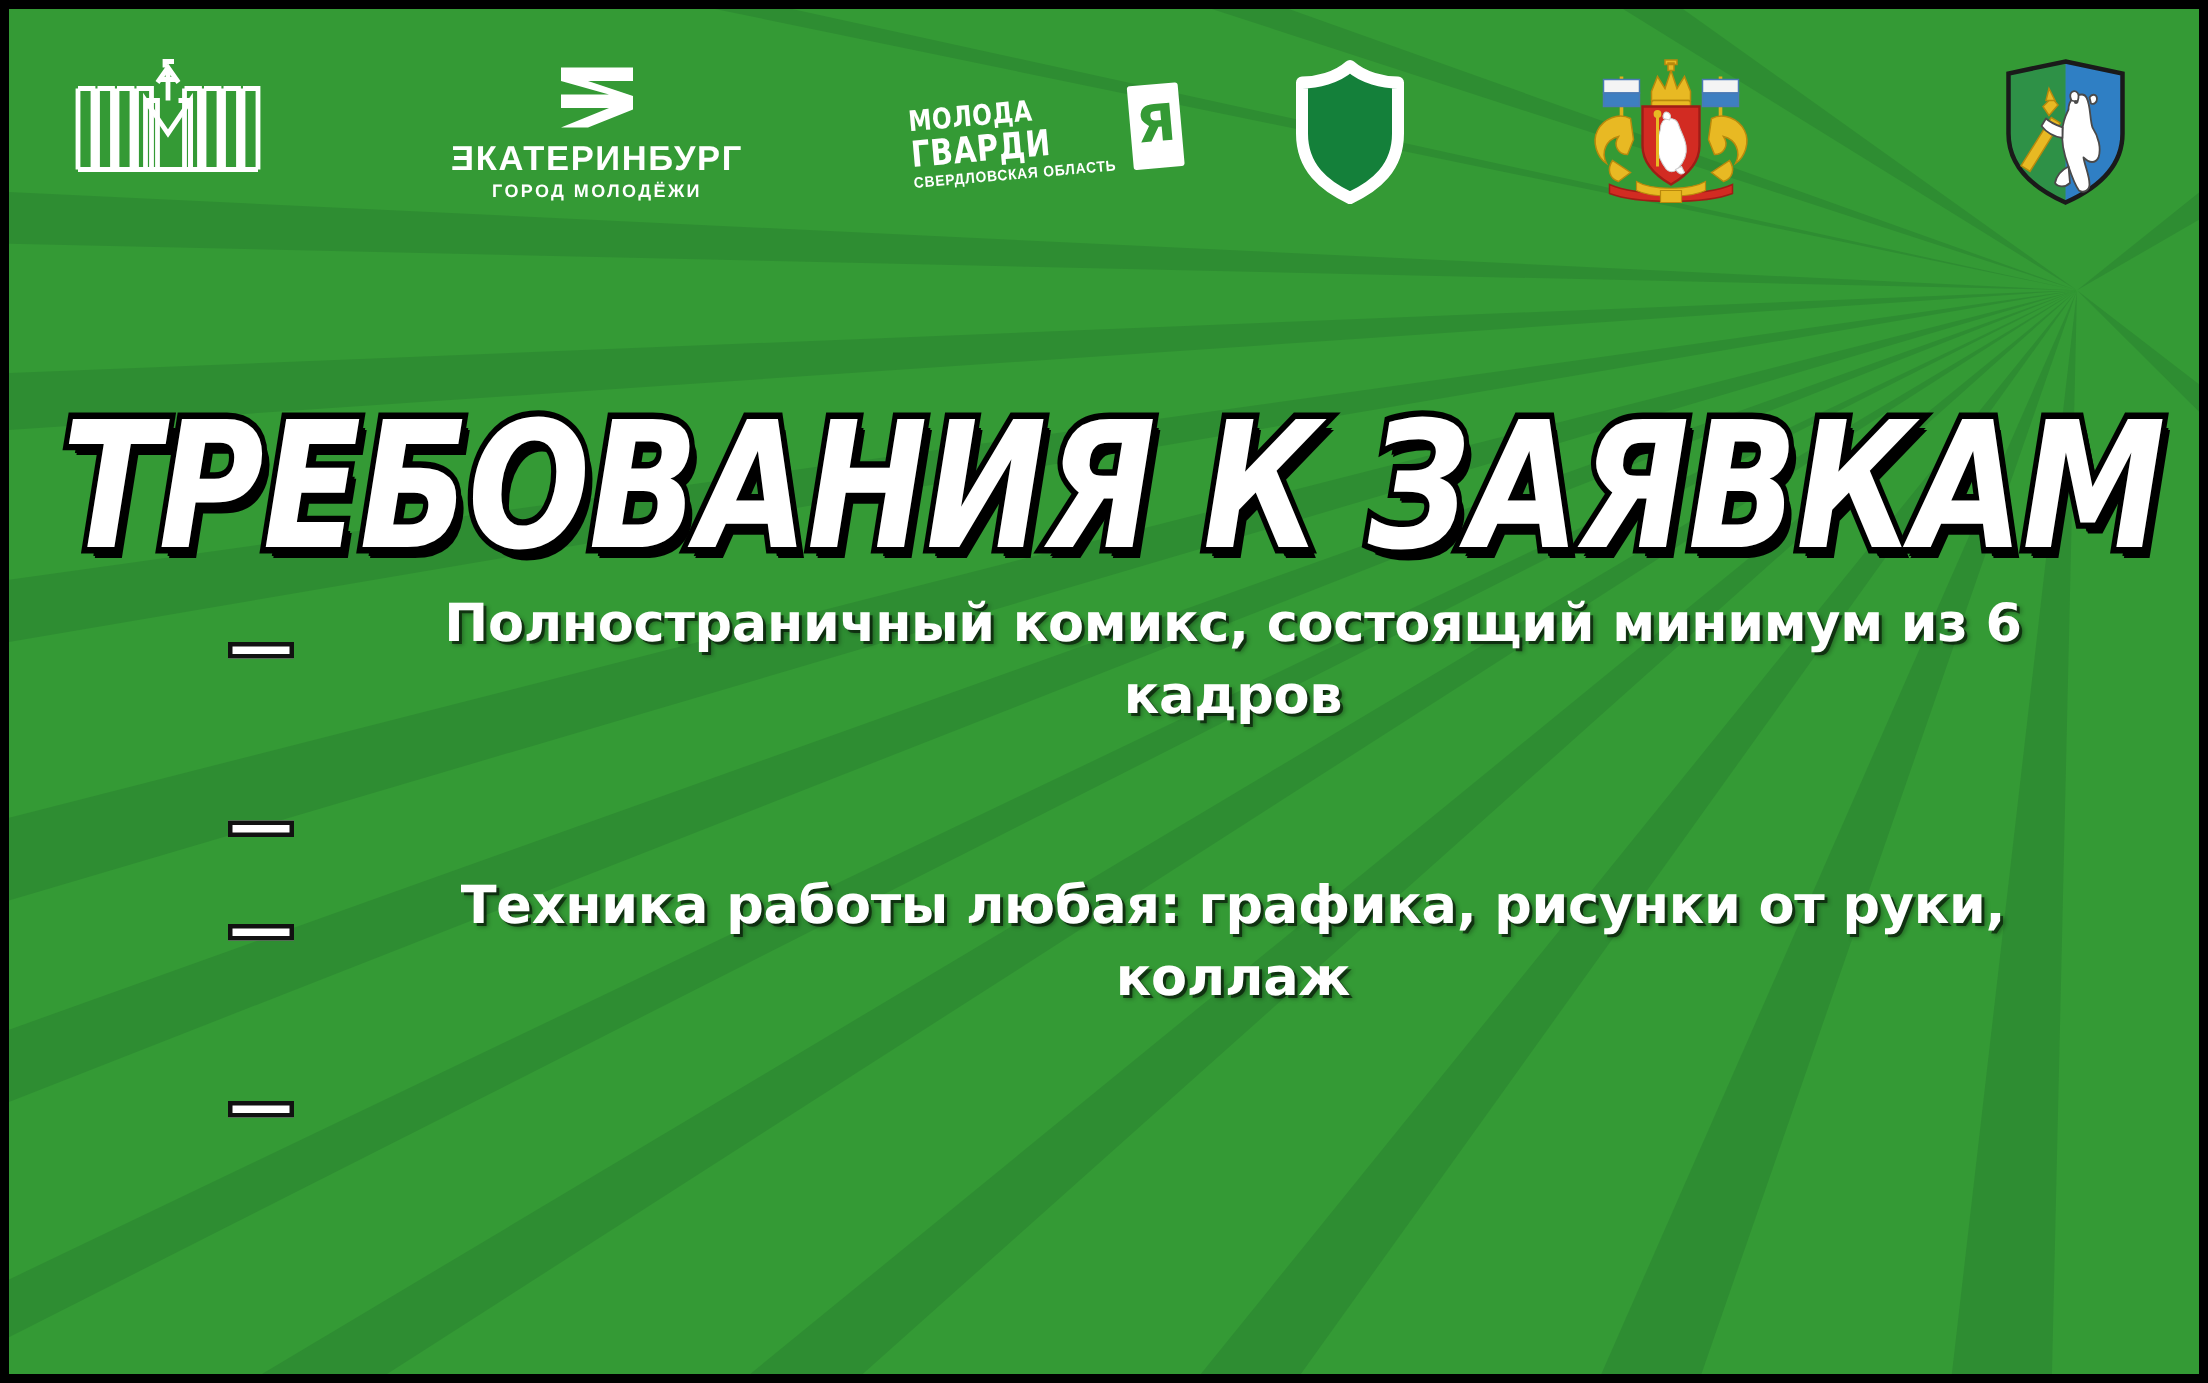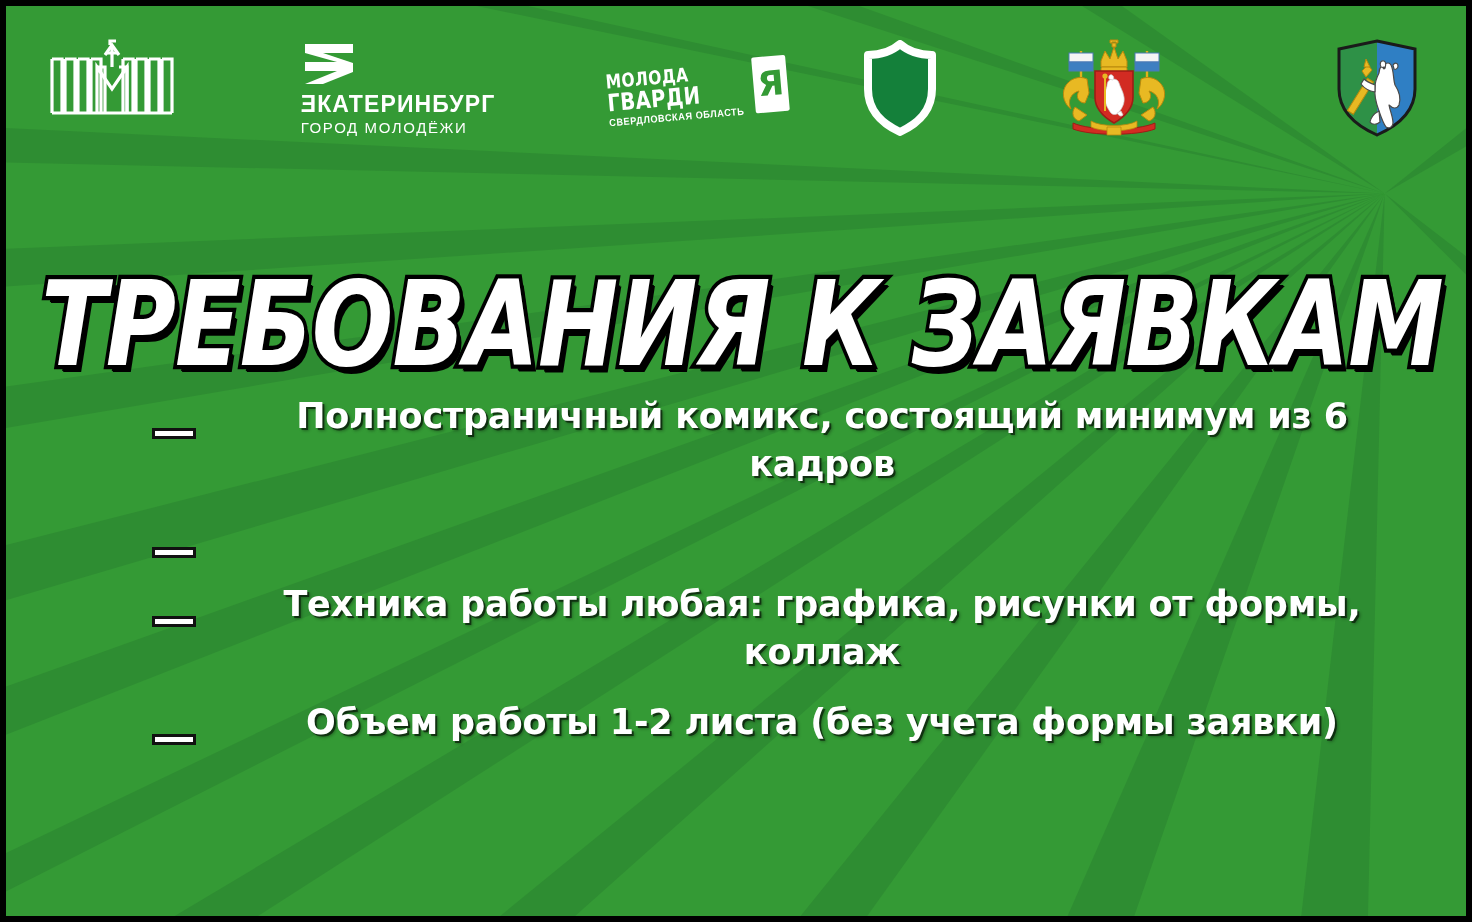--- a/index.html
+++ b/index.html
@@ -49,35 +49,35 @@
     position: absolute;
     display: flex;
     align-items: center;
     justify-content: center;
   }
 
   
   .ekb-wrap {
     display: flex;
     flex-direction: column;
-    align-items: flex-start;
+    align-items: center;
     line-height: 1;
   }
   .ekb-mark { margin-bottom: 7px; }
   .ekb-line1 {
     color: #ffffff;
     font-weight: bold;
     font-size: 23px;
     letter-spacing: 1.1px;
     white-space: nowrap;
   }
   .ekb-line2 {
     color: #ffffff;
-    font-weight: normal;
-    font-size: 15px;
+    font-weight: bold;
+    font-size: 12px;
     letter-spacing: 1.6px;
     white-space: nowrap;
     margin-top: 4px;
   }
 
   
   .mg-wrap {
     position: relative;
     transform: rotate(-5deg);
     display: flex;
@@ -365,23 +365,22 @@
       <span class="req-dash"></span>
       <span class="req-text">Полностраничный комикс, состоящий минимум из 6 кадров</span>
     </div>
 
     <div class="req-item">
       <span class="req-dash"></span>
     </div>
 
     <div class="req-item">
       <span class="req-dash"></span>
-      <span class="req-text">Техника работы любая: графика, рисунки от формы, коллаж</span>
+      <span class="req-text">Техника работы любая: графика, рисунки от руки, коллаж</span>
     </div>
 
     <div class="req-item">
       <span class="req-dash"></span>
-      <span class="req-text">Объем работы 1-2 листа (без учета формы заявки)</span>
     </div>
 
   </div>
 
 </div>
 
 </body></html>

